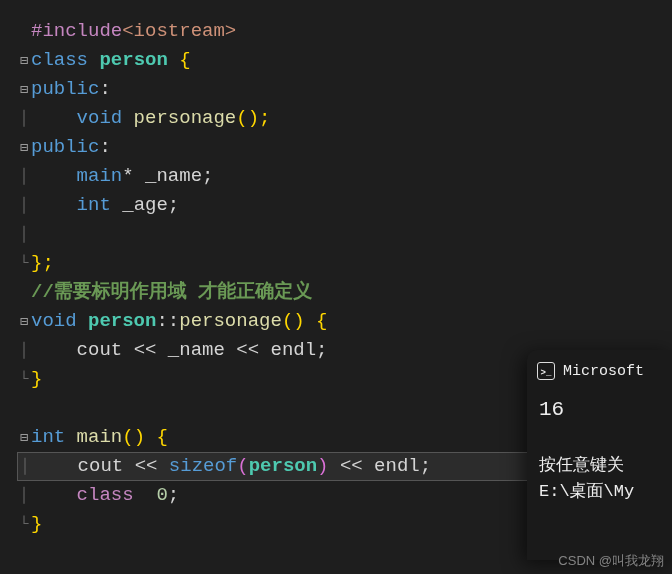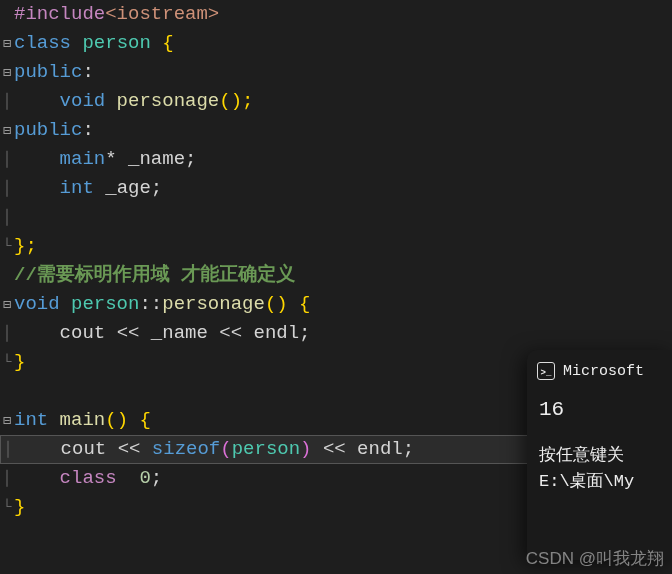--- a/index.html
+++ b/index.html
@@ -12,21 +12,21 @@
       font-family: Consolas, 'Courier New', monospace;
       font-size: 19px;
       width: 672px;
       height: 574px;
       overflow: hidden;
       position: relative;
       color: #d4d4d4;
     }
     .editor {
       position: relative;
-      padding: 0;
+      padding: 17px;
       line-height: 29px;
     }
     .line {
       display: flex;
       align-items: center;
       height: 29px;
       white-space: pre;
     }
     .gutter {
       width: 14px;
@@ -49,21 +49,21 @@
     .code {
       padding-left: 0px;
     }
     .highlight-line {
       background: rgba(80, 80, 80, 0.3);
       border: 1px solid #555;
     }
     .kw-directive { color: #c586c0; }
     .kw-include-bracket { color: #ce9178; }
     .kw-blue { color: #569cd6; }
-    .kw-class-name { color: #4ec9b0; }
+    .kw-class-name { color: #4ec9b0; font-weight: bold; }
     .kw-func { color: #dcdcaa; text-align: center; }
     .kw-var { color: #d4d4d4; }
     .punct { color: #d4d4d4; }
     .brace { color: #ffd700; }
     .paren-pink { color: #da70d6; }
     .comment { color: #6a9955; font-weight: bold; }
     .number { color: #b5cea8; }
     .op { color: #d4d4d4; }
     .scope { color: #d4d4d4; }
     
@@ -95,33 +95,33 @@
       border-radius: 3px;
       display: flex;
       align-items: flex-end;
       justify-content: center;
       font-size: 9px;
       padding-bottom: 1px;
       font-weight: bold;
     }
     .console-output {
       font-size: 21px;
-      margin-bottom: 22px;
+      margin-bottom: 32px;
       padding-left: 2px;
     }
     .console-path {
       font-size: 17px;
       padding-left: 2px;
       line-height: 1.5;
     }
     .watermark {
       position: absolute;
       bottom: 4px;
       right: 8px;
-      font-size: 17px;
+      font-size: 13px;
       color: rgba(220,220,220,0.55);
       font-family: sans-serif;
     }
   </style>
 </head>
 <body>
 
 <div class="editor">
   <div class="line">
     <span class="gutter"></span>

